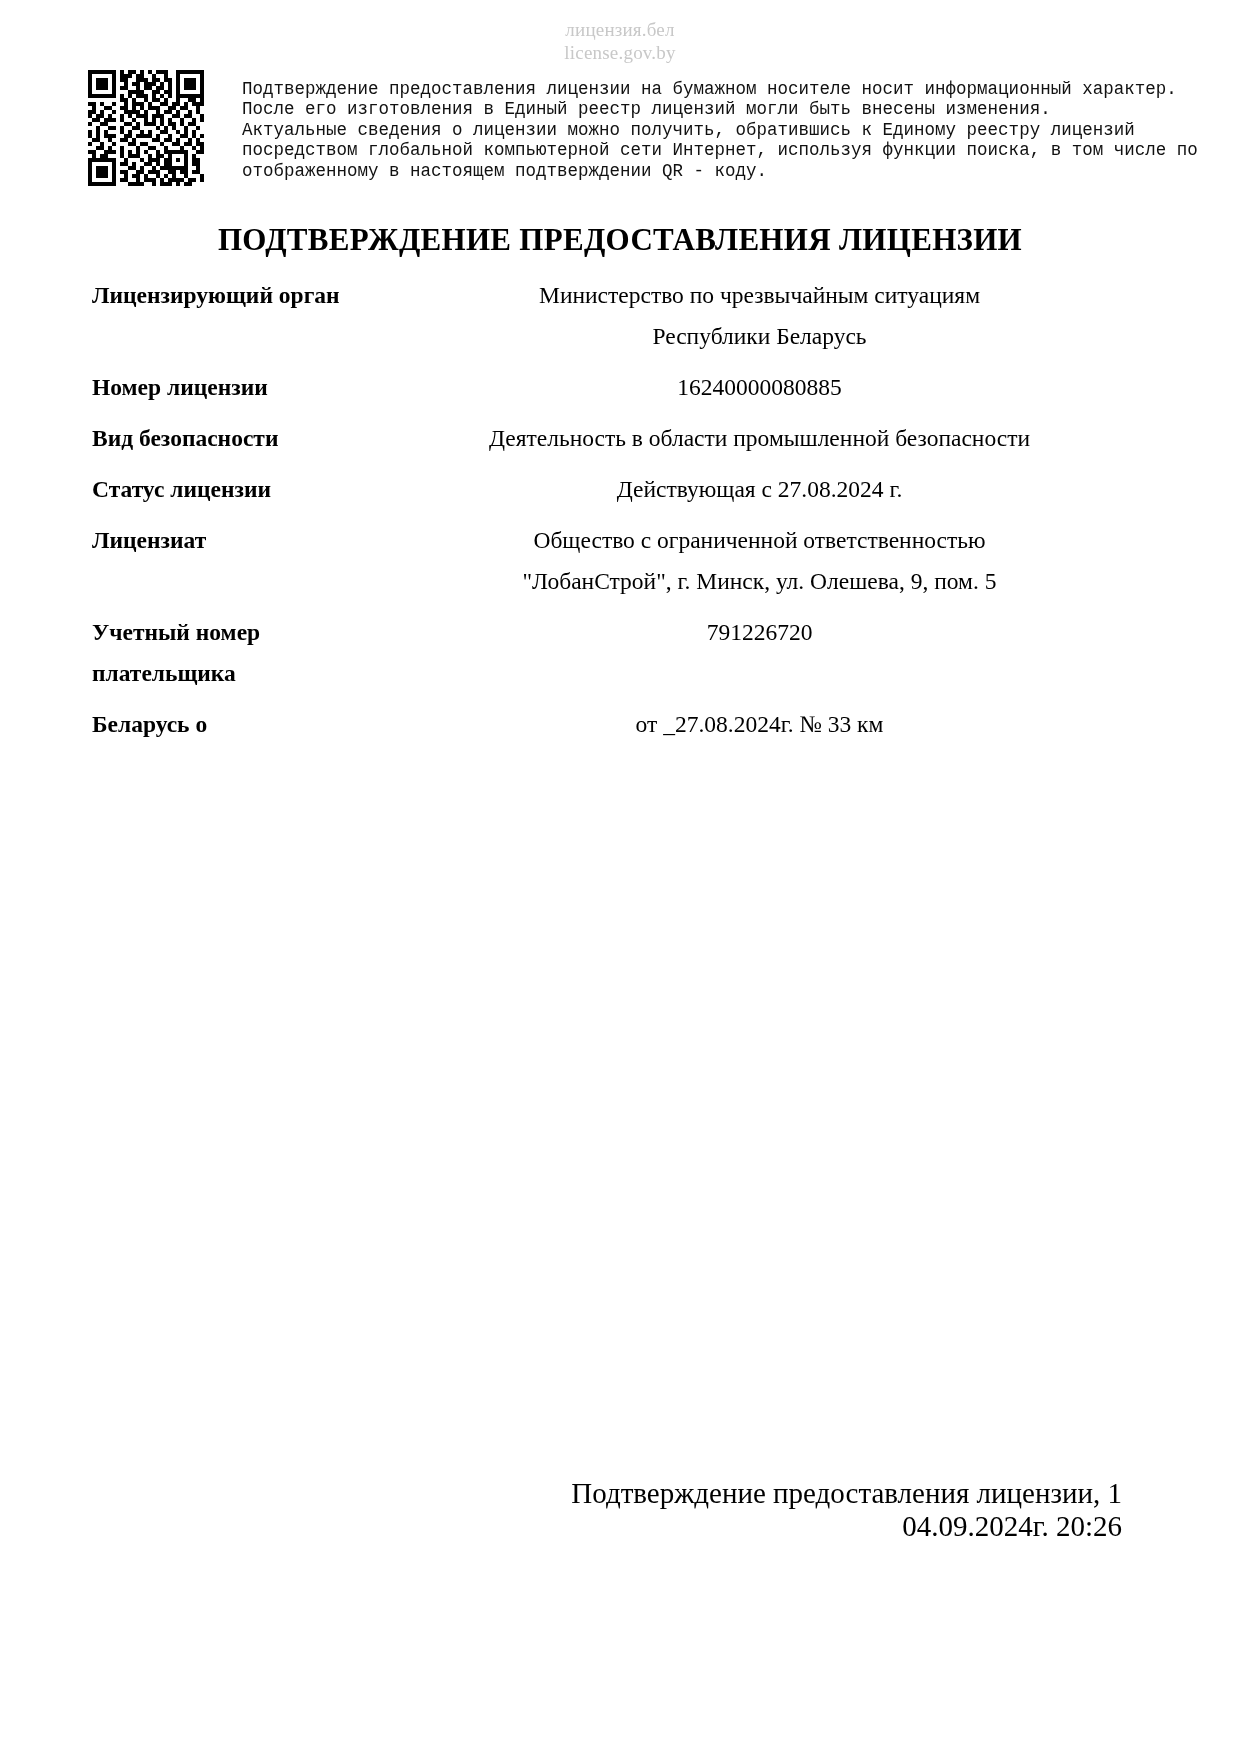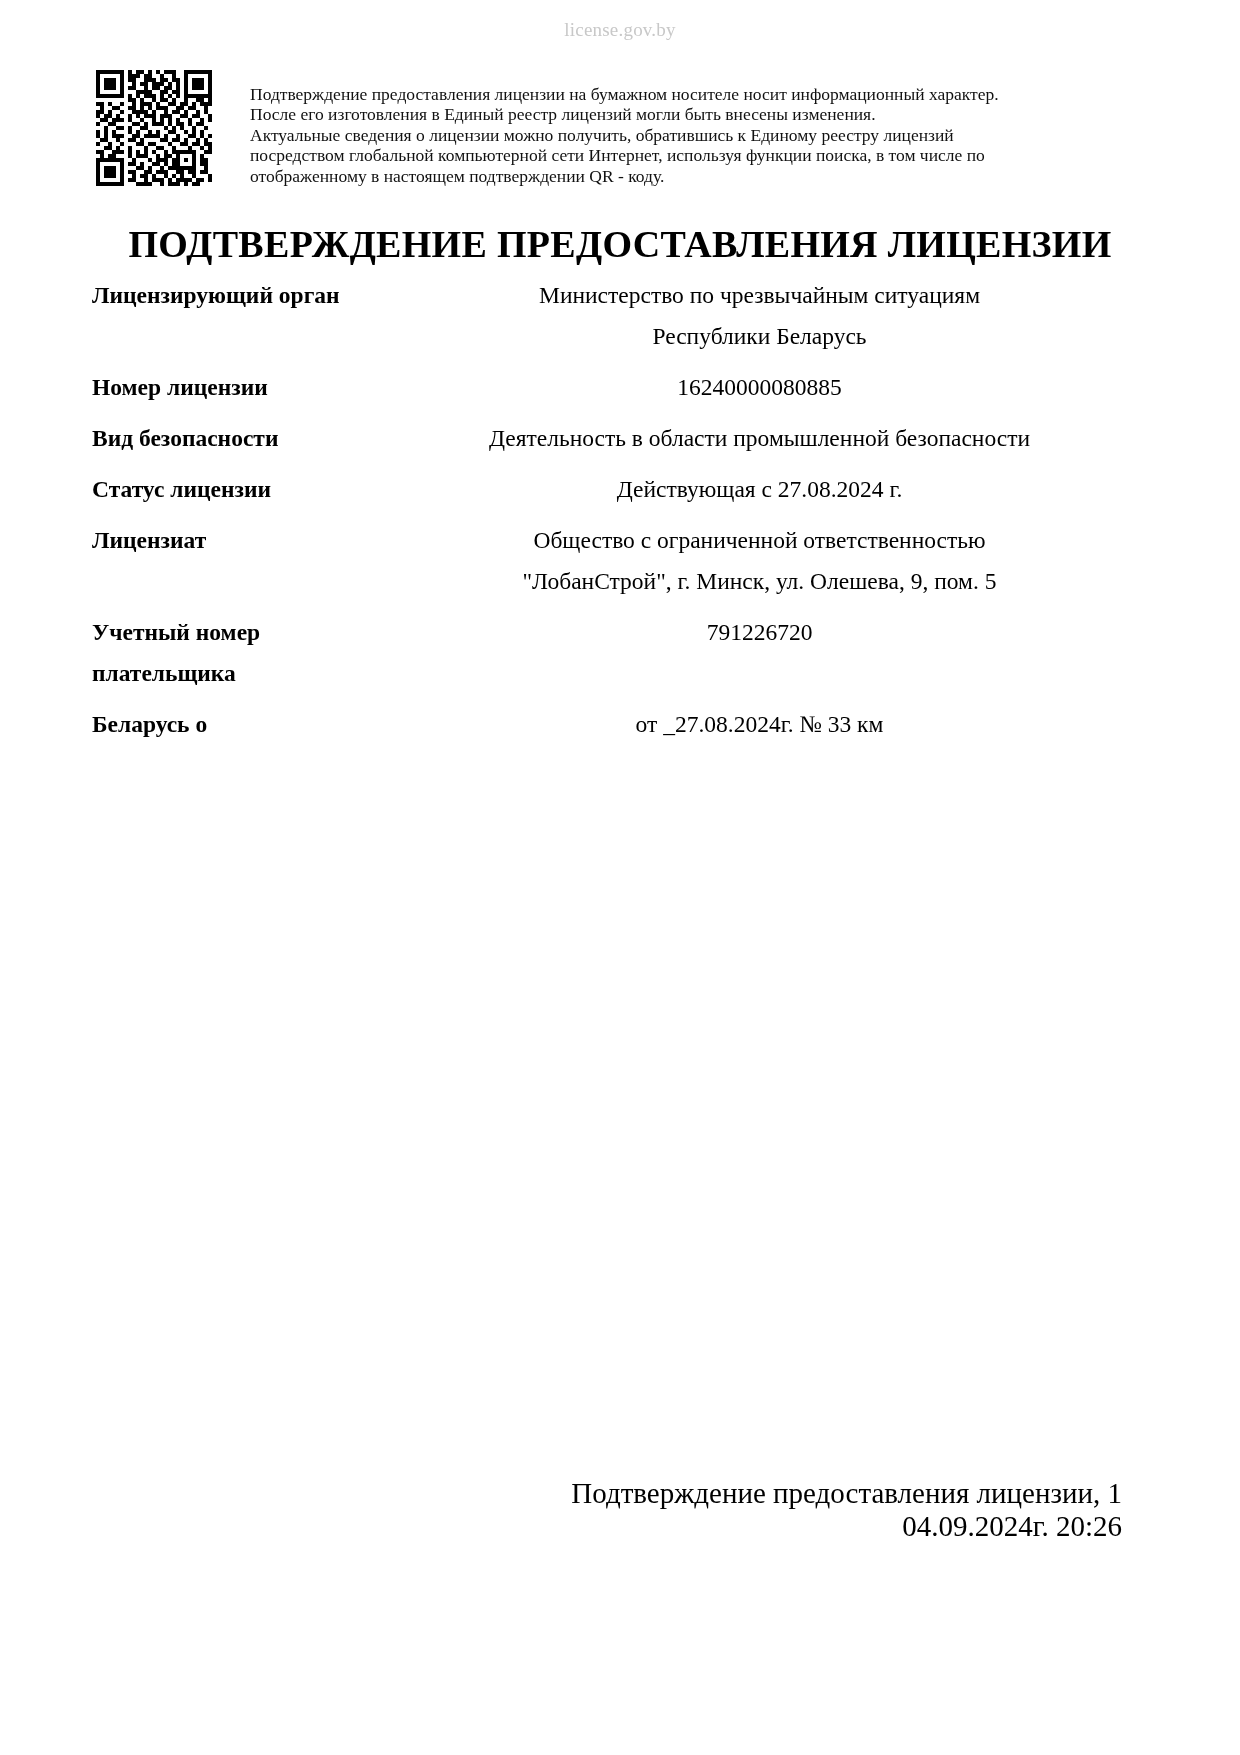--- a/index.html
+++ b/index.html
@@ -29,24 +29,25 @@
     font-size: 19px;
     line-height: 23px;
     letter-spacing: 0.2px;
   }
   .watermark div { white-space: nowrap; }
 
   
   .header {
     position: absolute;
     top: 58px;
-    left: 96px;
+    left: 88px;
     width: 1010px;
     display: flex;
-    align-items: flex-end;
+    align-items: center;
+    font-family: Liberation Mono, monospace;
   }
   .qr-wrap {
     width: 116px;
     height: 116px;
     flex: 0 0 116px;
     margin-top: 12px;
   }
   .qr-wrap svg { display: block; width: 116px; height: 116px; }
 
   .notice {
@@ -58,21 +59,21 @@
   }
   .notice p { margin: 0; white-space: nowrap; }
 
   
   .doc-title {
     position: absolute;
     top: 222px;
     left: 0;
     width: 1240px;
     text-align: center;
-    font-size: 38px;
+    font-size: 31px;
     font-weight: bold;
     letter-spacing: 0.3px;
   }
 
   
   .fields {
     position: absolute;
     top: 275px;
     left: 92px;
     width: 1010px;
@@ -106,20 +107,21 @@
     line-height: 33px;
   }
   .footer div { white-space: nowrap; }
 </style>
 </head>
 <body>
 
 <div class="page">
 
   <div class="watermark">
+    <div>лицензия.бел</div>
     <div>license.gov.by</div>
   </div>
 
   <div class="header">
     <div class="qr-wrap">
       <svg viewBox="0 0 29 29" shape-rendering="crispEdges" aria-hidden="true">
         <rect width="29" height="29" fill="#ffffff"></rect>
         <g fill="#000000">
 
           <rect x="0" y="0" width="7" height="1"></rect>

